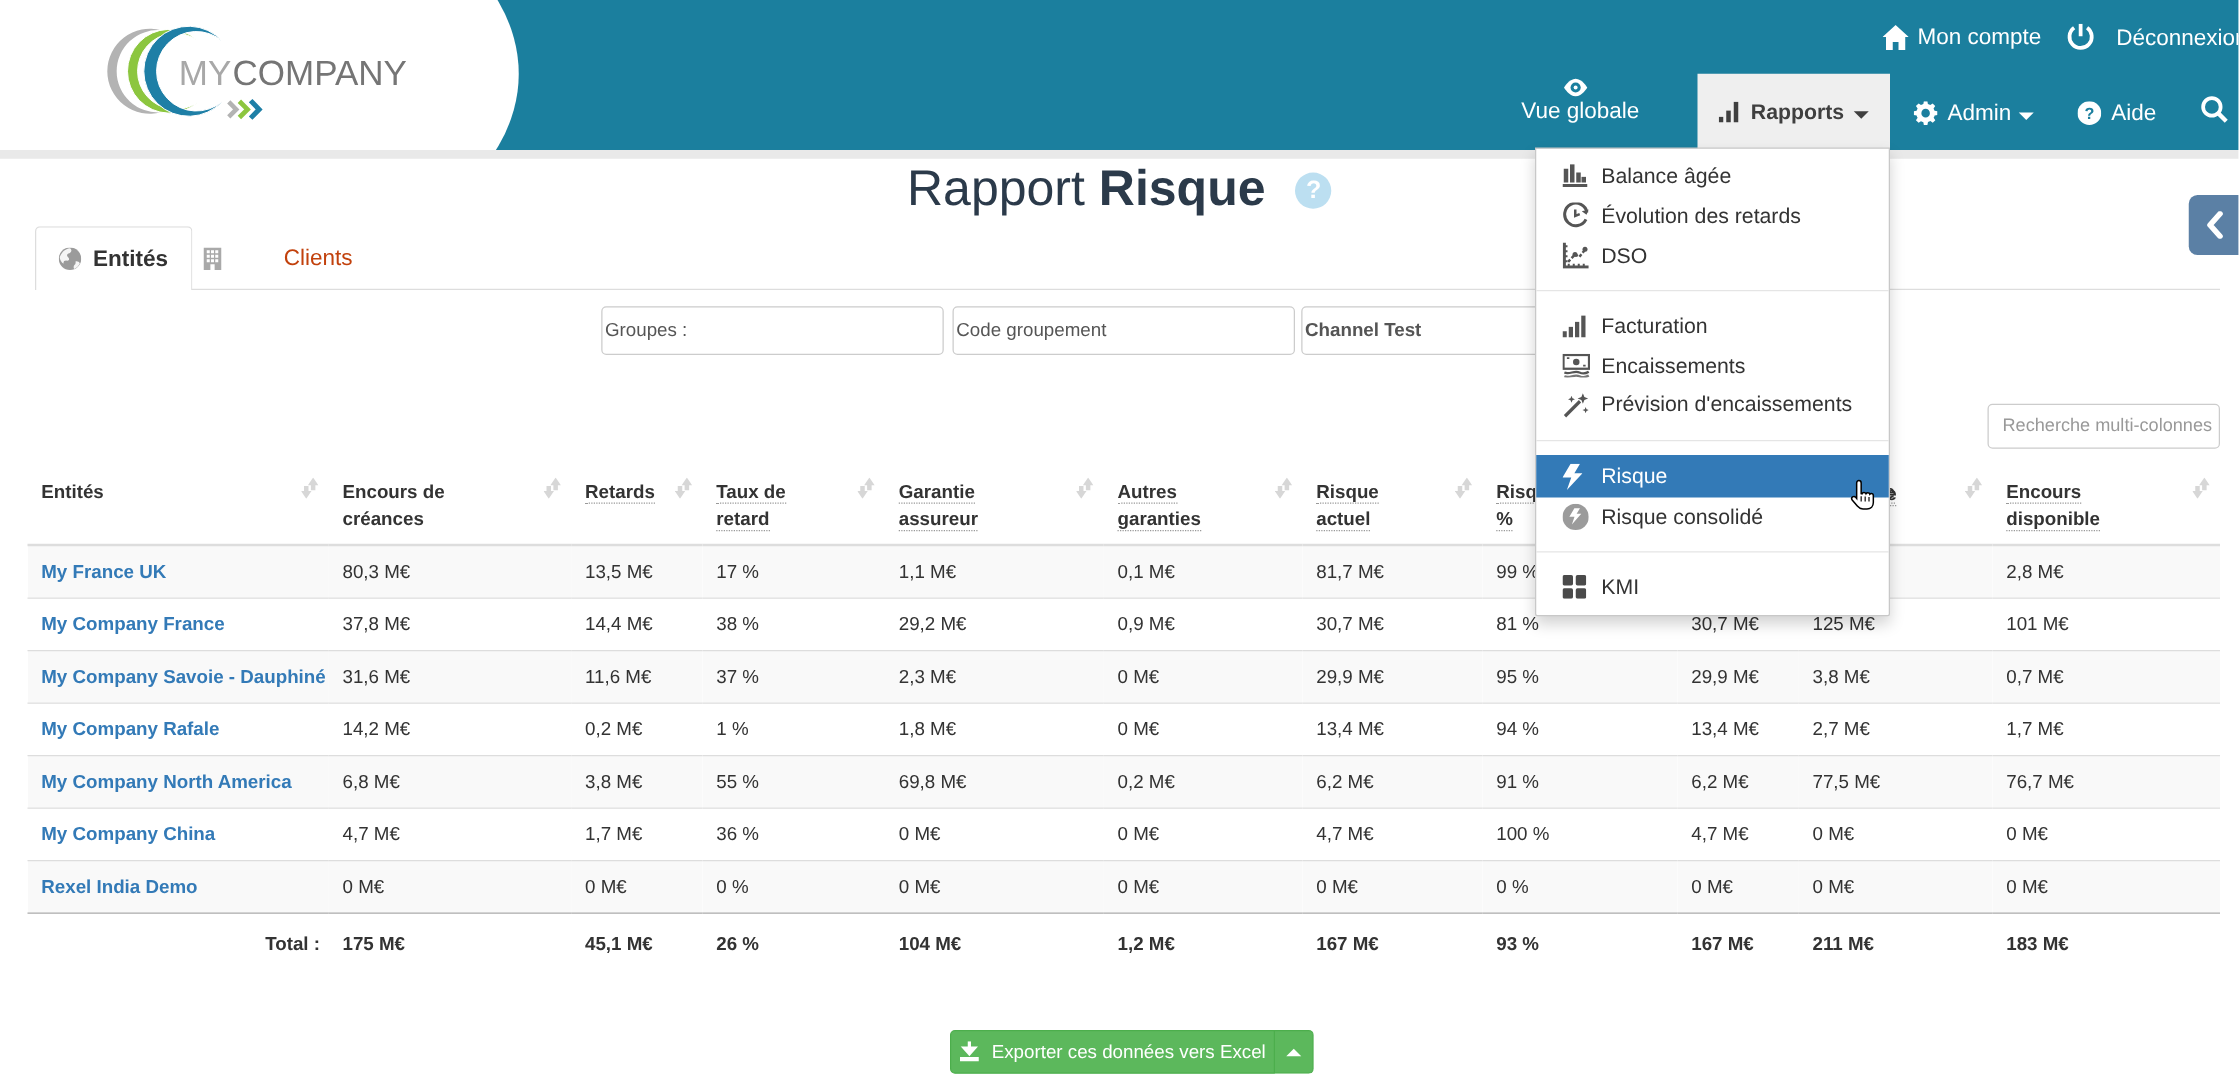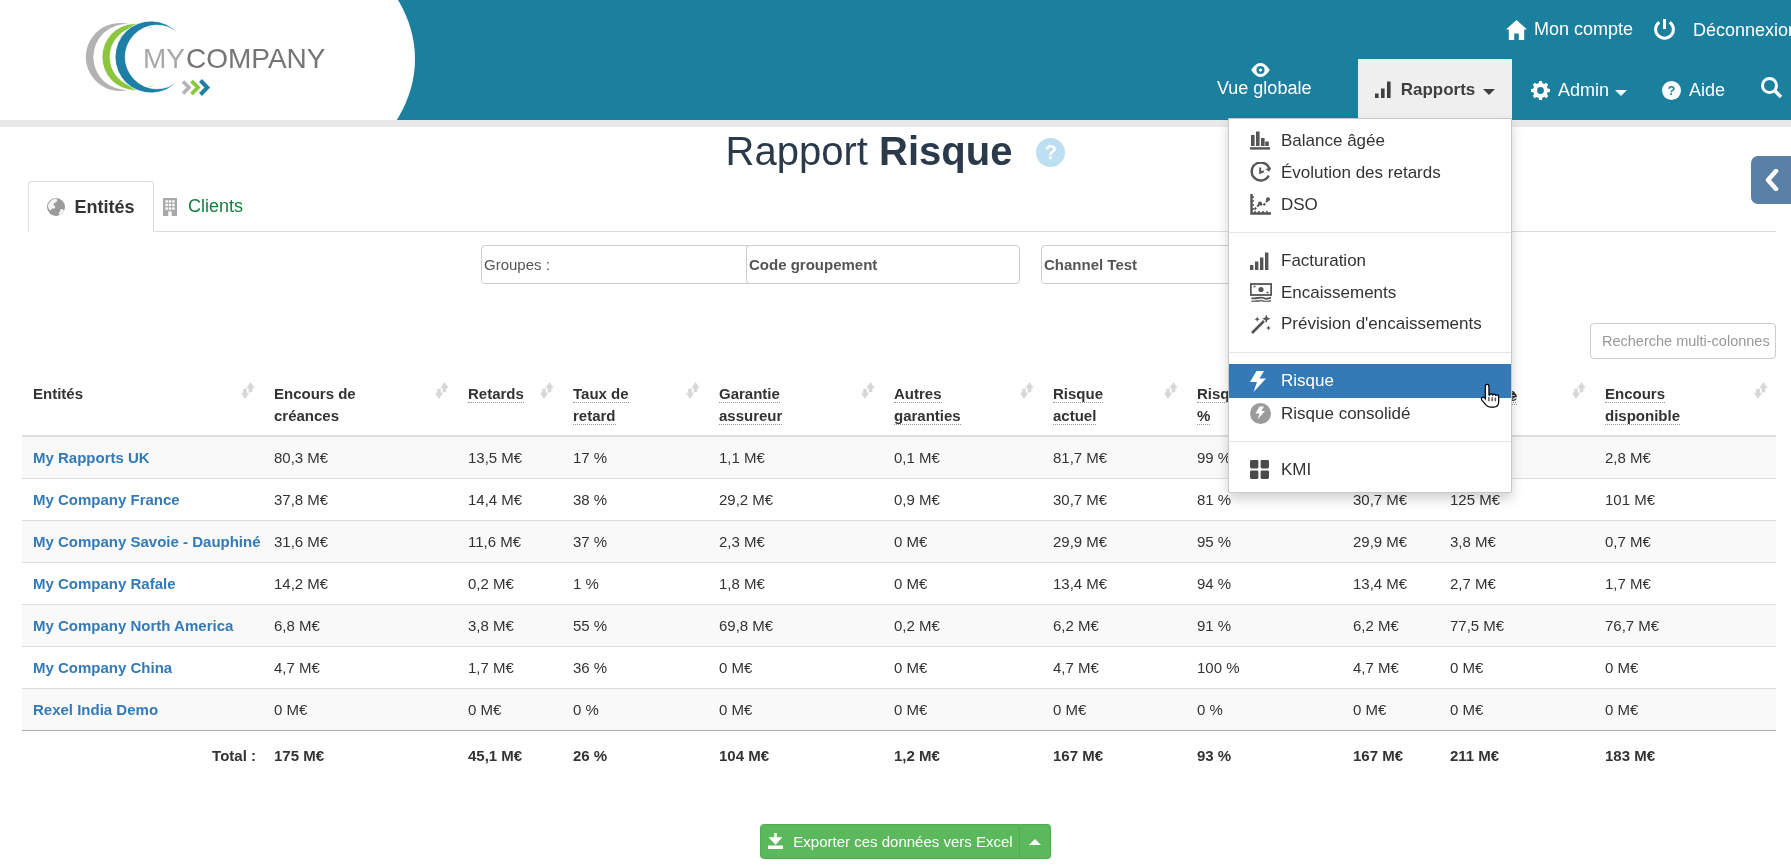--- a/index.html
+++ b/index.html
@@ -23,21 +23,21 @@
 
 #titlerow { position:absolute; left:0; top:129px; width:1791px; text-align:center; color:#2b3a4a; font-size:40px; }
 #titlerow .light { font-weight:400; }
 #titlerow .bold { font-weight:700; }
 #helpicon { display:inline-block; width:29px; height:29px; border-radius:50%; background:#bcdff1; color:#fff; font-size:20px; font-weight:700; text-align:center; line-height:29px; vertical-align:6px; margin-left:24px; }
 
 
 #tabline { position:absolute; left:28px; top:231px; width:1748px; height:1px; background:#ddd; }
 #tabActive { position:absolute; left:28px; top:181px; width:126px; height:51px; background:#fff; border:1px solid #ddd; border-bottom:none; border-radius:4px 4px 0 0; display:flex; align-items:center; justify-content:center; font-size:18px; font-weight:700; color:#333; }
 #tabActive svg { margin-right:9px; }
-#tabClients { position:absolute; left:162px; top:181px; width:120px; height:51px; display:flex; align-items:center; justify-content:flex-start; font-size:18px; color:#15803d; }
+#tabClients { position:absolute; left:162px; top:181px; width:120px; height:51px; display:flex; align-items:center; justify-content:space-between; font-size:18px; color:#c2410c; }
 #tabClients svg { margin-right:10px; }
 
 
 .finput { position:absolute; top:245px; width:274px; height:39px; border:1px solid #ccc; border-radius:4px; background:#fff; font-size:15px; color:#555; display:flex; align-items:center; padding-left:2px; }
 #searchbox { position:absolute; left:1590px; top:323px; width:186px; height:36px; border:1px solid #ccc; border-radius:4px; font-size:14.5px; color:#999; display:flex; align-items:center; padding-left:11px; white-space:nowrap; }
 
 
 #tbl { position:absolute; left:22px; top:376px; width:1754px; border-collapse:collapse; table-layout:fixed; font-size:15px; color:#333; }
 #tbl th { text-align:left; vertical-align:top; font-weight:700; padding:7px 11px 8px 11px; line-height:22px; border-bottom:2px solid #ddd; position:relative; }
 #tbl th .dot { border-bottom:1px dotted #999; }
@@ -169,21 +169,21 @@
           <rect x="3.4" y="9.4" width="2.4" height="2.4"></rect>
           <rect x="6.8" y="9.4" width="2.4" height="2.4"></rect>
           <rect x="10.2" y="9.4" width="2.4" height="2.4"></rect>
           <rect x="6.3" y="13.4" width="3.4" height="4.6"></rect>
         </g>
       </svg>
     <span>Clients</span>
   </div>
 
   <div class="finput" style="left:481px;">Groupes :</div>
-  <div class="finput" style="left:746px;font-weight:bold;">Code groupement</div>
+  <div class="finput" style="left:762px;">Code groupement</div>
   <div class="finput" style="left:1041px;font-weight:bold;">Channel Test</div>
   <div id="searchbox">Recherche multi-colonnes</div>
 
   <table id="tbl">
     <colgroup>
       <col style="width:241px">
         <col style="width:194px">
         <col style="width:105px">
         <col style="width:146px">
         <col style="width:175px">
@@ -226,21 +226,21 @@
         <th><span class="dot">Limite de</span><span class="sorticon"><svg width="14" height="17" viewBox="0 0 14 17">
                 <use href="#sorti"></use>
               </svg></span></th>
         <th><span class="dot">Encours<br>disponible</span><span class="sorticon"><svg width="14" height="17" viewBox="0 0 14 17">
                 <use href="#sorti"></use>
               </svg></span></th>
       </tr>
     </thead>
     <tbody>
       <tr>
-          <td><a>My Rapports UK</a></td>
+          <td><a>My France UK</a></td>
           <td>80,3 M€</td>
           <td>13,5 M€</td>
           <td>17 %</td>
           <td>1,1 M€</td>
           <td>0,1 M€</td>
           <td>81,7 M€</td>
           <td>99 %</td>
           <td>81,7 M€</td>
           <td>1,5 M€</td>
           <td>2,8 M€</td>

